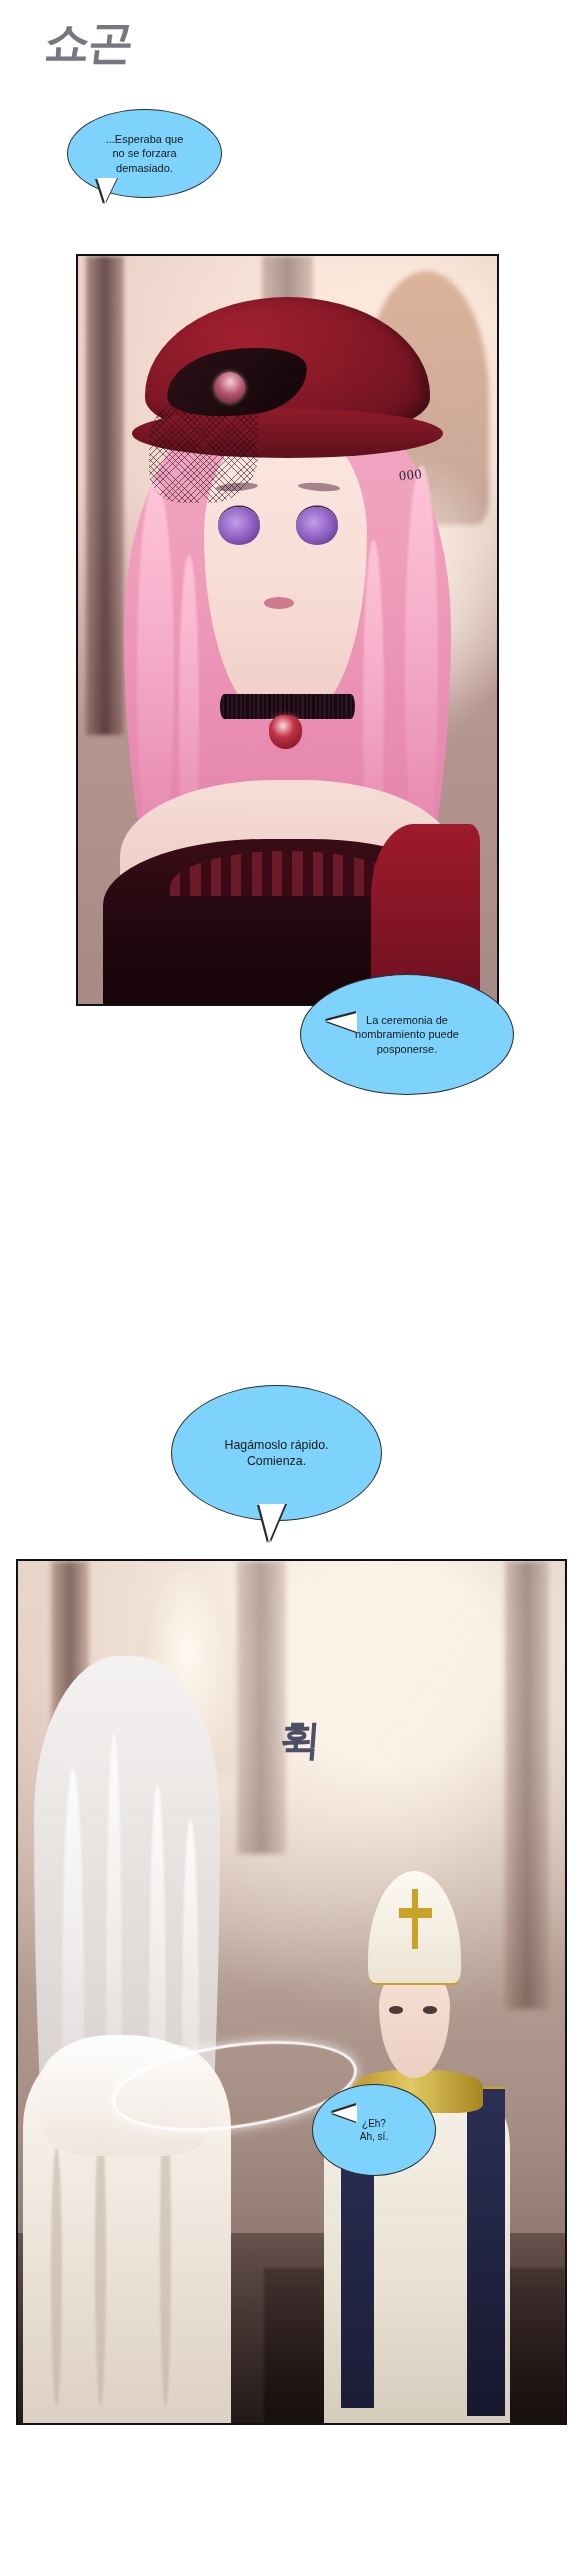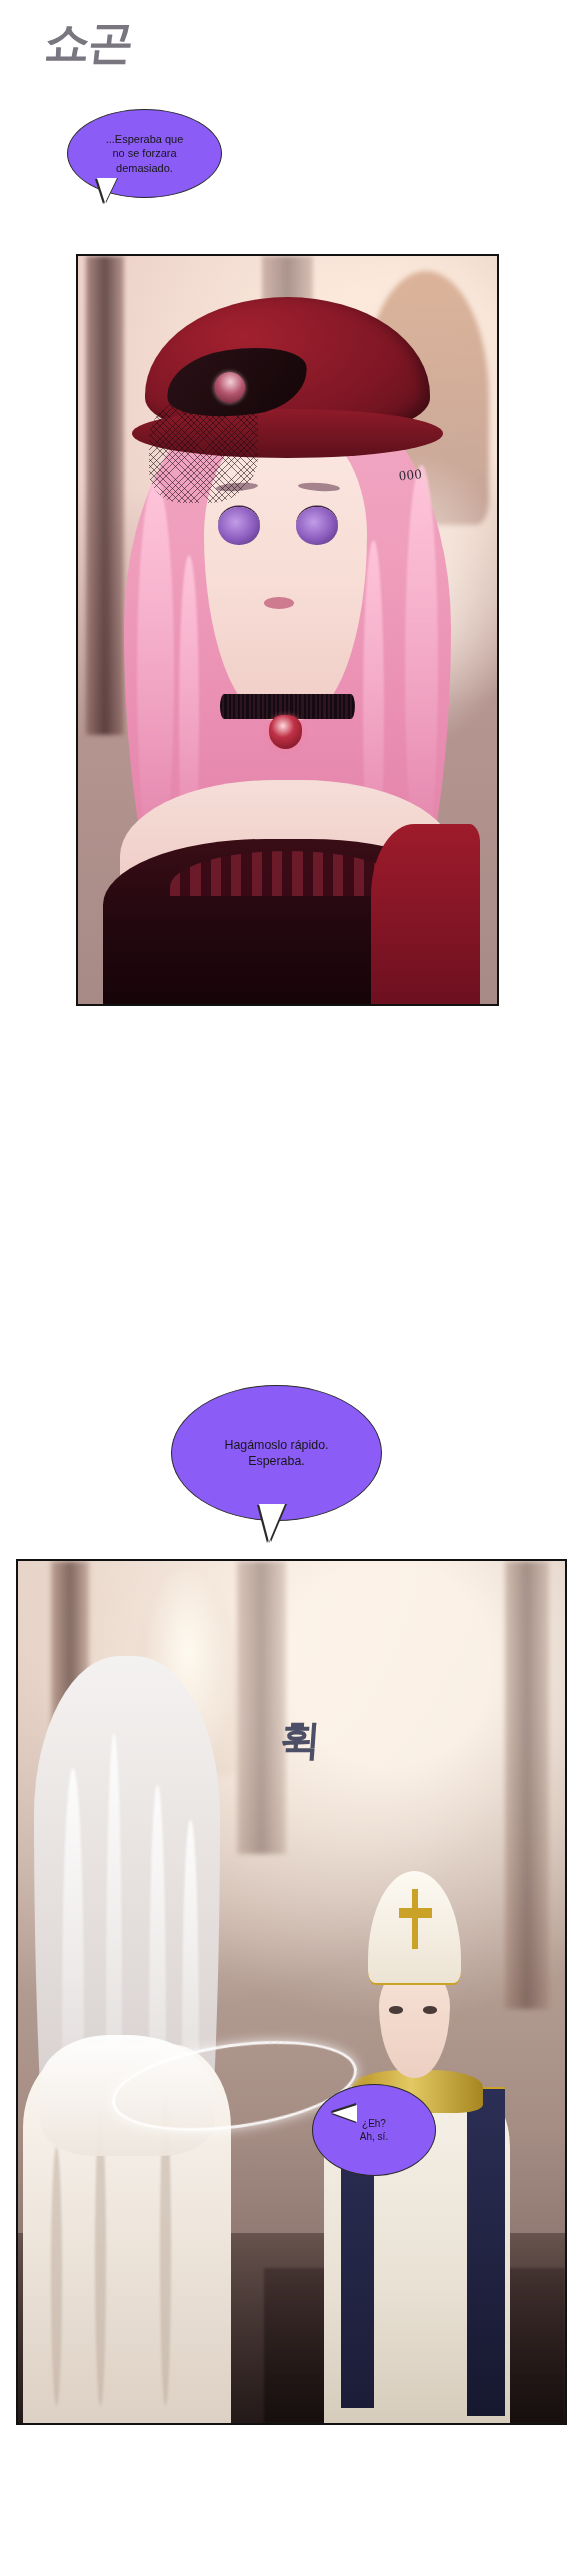--- a/index.html
+++ b/index.html
@@ -34,21 +34,21 @@
     left: 45px;
     top: 13px;
     font-size: 45px;
     color: #7a7680;
     transform: skewX(-6deg);
   }
 
   
   .bubble {
     position: absolute;
-    background: #8b5cf6;
+    background: #7dd3fc;
     border: 1.5px solid #2a2a2a;
     border-radius: 50%;
     display: flex;
     align-items: center;
     justify-content: center;
     text-align: center;
     z-index: 6;
     box-sizing: border-box;
   }
   .bubble .txt {
@@ -614,24 +614,30 @@
     <div class="p1-shoulder"></div>
     <div class="p1-dress"></div>
     <div class="p1-dress-ruffle"></div>
     <div class="p1-dress-red"></div>
     <div class="p1-choker"></div>
     <div class="p1-pendant"></div>
 
     <div class="p1-sfx-dots">000</div>
   </div>
 
+  <div class="bubble bubble-2">
+    <div class="txt">La ceremonia de
+nombramiento puede
+posponerse.</div>
+    <div class="tail"></div>
+  </div>
 
   <div class="bubble bubble-3">
     <div class="txt">Hagámoslo rápido.
-Esperaba.</div>
+Comienza.</div>
     <div class="tail"></div>
   </div>
 
   <div class="panel panel-2">
     <div class="p2-bg"></div>
     <div class="p2-col a"></div>
     <div class="p2-col b"></div>
     <div class="p2-col c"></div>
     <div class="p2-window"></div>
     <div class="p2-floor"></div>

